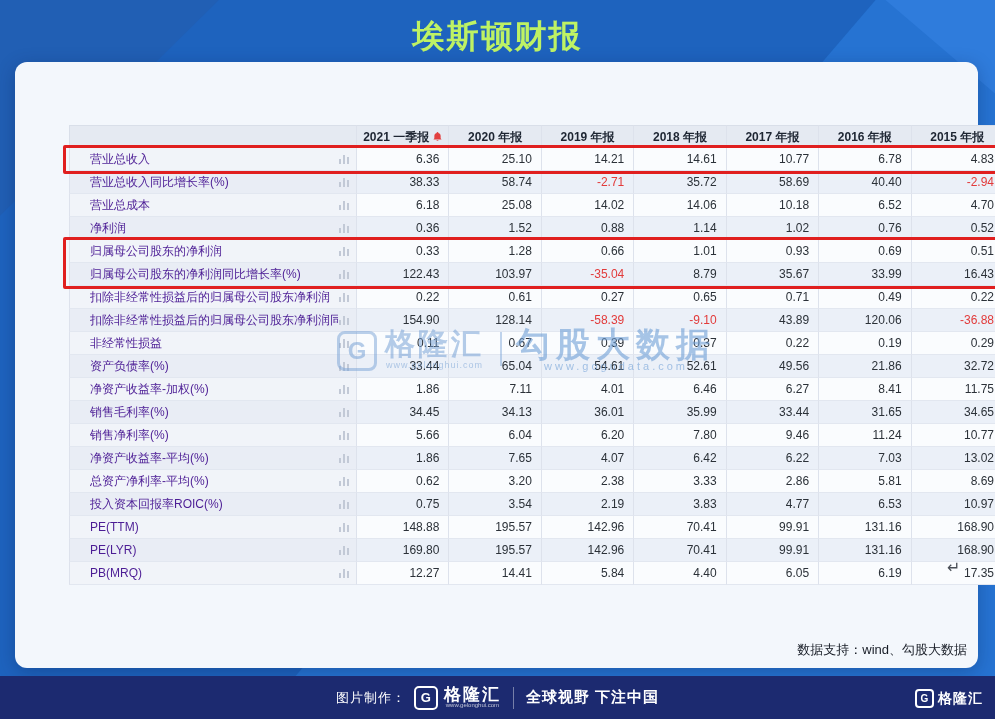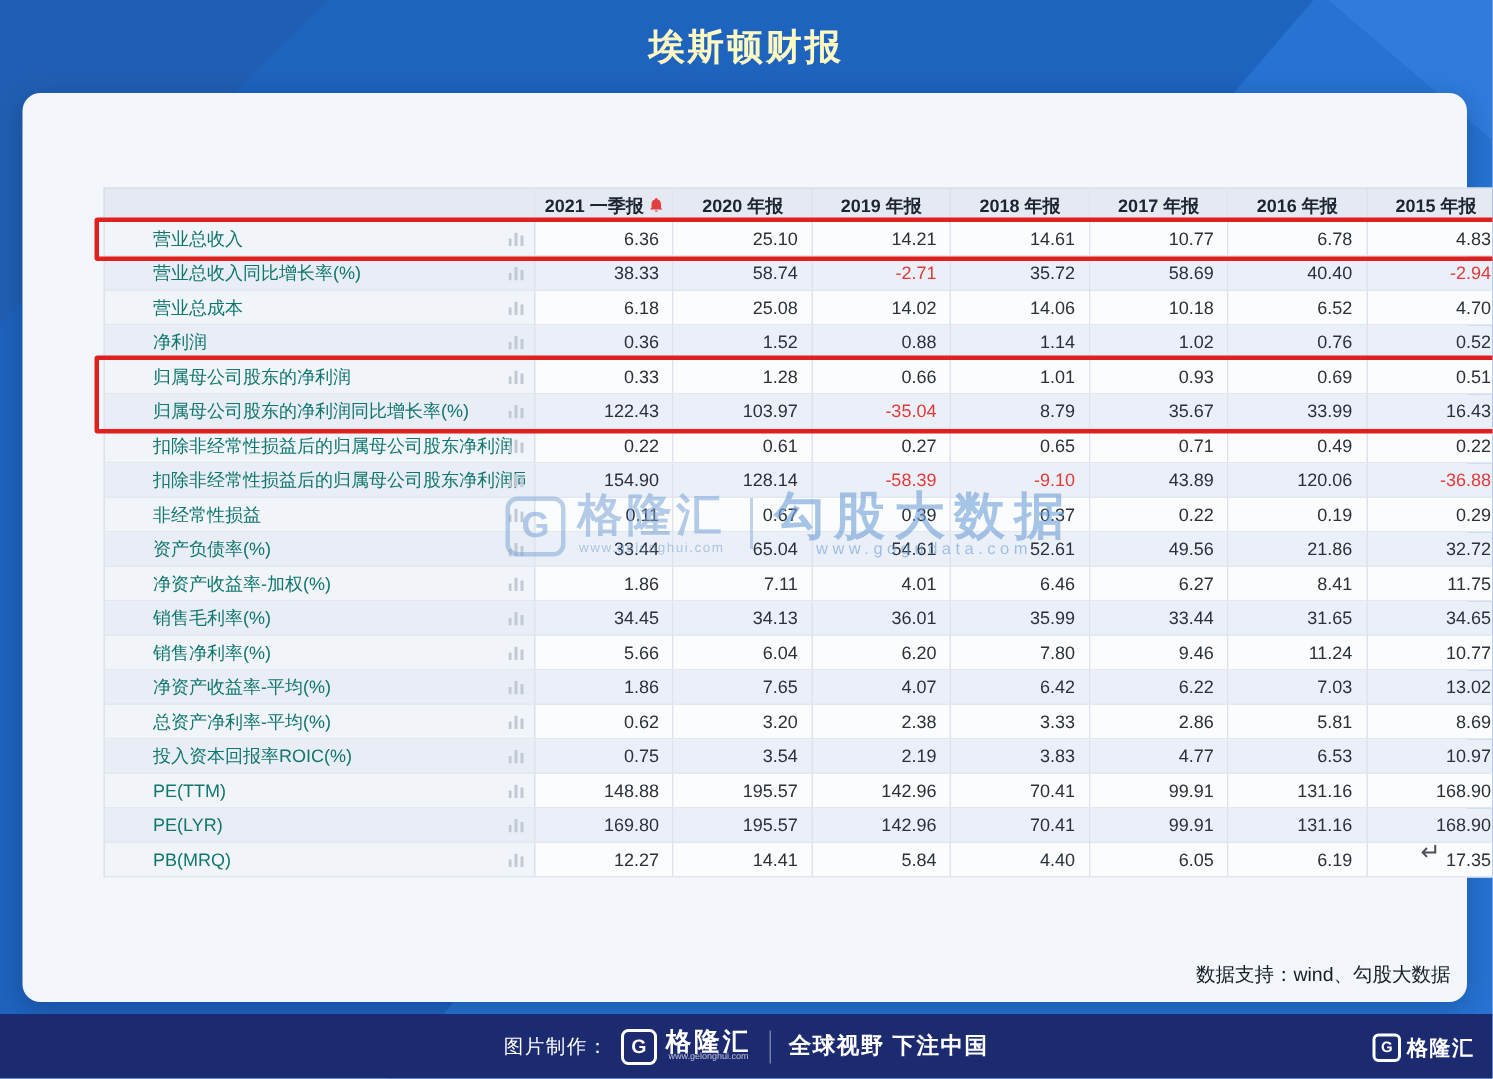--- a/index.html
+++ b/index.html
@@ -10,34 +10,34 @@
   }
   
   .bg-wedge1{position:absolute;inset:0;background:#2673d2;
     clip-path:polygon(88% 0,100% 0,100% 100%,26% 100%);}
   .bg-wedge2{position:absolute;inset:0;background:#2f7cdc;
     clip-path:polygon(89% 0,100% 0,100% 13%);}
   .bg-wedge3{position:absolute;inset:0;background:#215fb4;
     clip-path:polygon(0 0,22% 0,0 30%);}
   
   .page-title{position:absolute;top:15px;left:0;width:100%;text-align:center;
-    color:#fef9c3;font-size:24px;font-weight:bold;letter-spacing:2px;z-index:2;}
+    color:#bef264;font-size:32px;font-weight:bold;letter-spacing:2px;z-index:2;}
   
   .card{position:absolute;left:15px;top:62px;width:963px;height:606px;
     background:#f3f7fc;border-radius:12px;z-index:2;
     box-shadow:0 4px 18px rgba(0,25,70,.28);}
   
   .table-wrap{position:absolute;left:10px;top:63px;width:935px;z-index:1;margin-left:44px;}
   .tr{display:grid;grid-template-columns:288px repeat(7,1fr);height:23px;line-height:23px;}
   .th,.td{font-size:12px;border-right:1px solid #dde2ec;border-bottom:1px solid #e2e7f0;
     box-sizing:border-box;white-space:nowrap;overflow:hidden;}
   .thead .th{background:#e5eaf2;color:#1d2532;font-weight:bold;text-align:center;
     border-top:1px solid #d9dfe9;}
   .th.label-h{border-left:1px solid #d9dfe9;}
-  .td.label{position:relative;background:#f1f4f9;color:#0f766e;padding-left:32px;
+  .td.label{position:relative;background:#f1f4f9;color:#4c1d95;padding-left:20px;
     border-left:1px solid #dde2ec;}
   .tr.alt .td.label{background:#e9edf5;}
   .td.label .lbl{display:inline-block;max-width:248px;overflow:hidden;vertical-align:top;}
   .td.val{background:#fafcfe;color:#2b3138;text-align:right;padding-right:9px;}
   .tr.alt .td.val{background:#ebf0f8;}
   .td.val.neg{color:#e23a3a;}
   .mini-chart{position:absolute;right:6px;top:7px;display:inline-block;width:11px;height:9px;}
   .mini-chart svg{display:block;}
   .bell{display:inline-block;margin-left:4px;vertical-align:-1px;}
   

